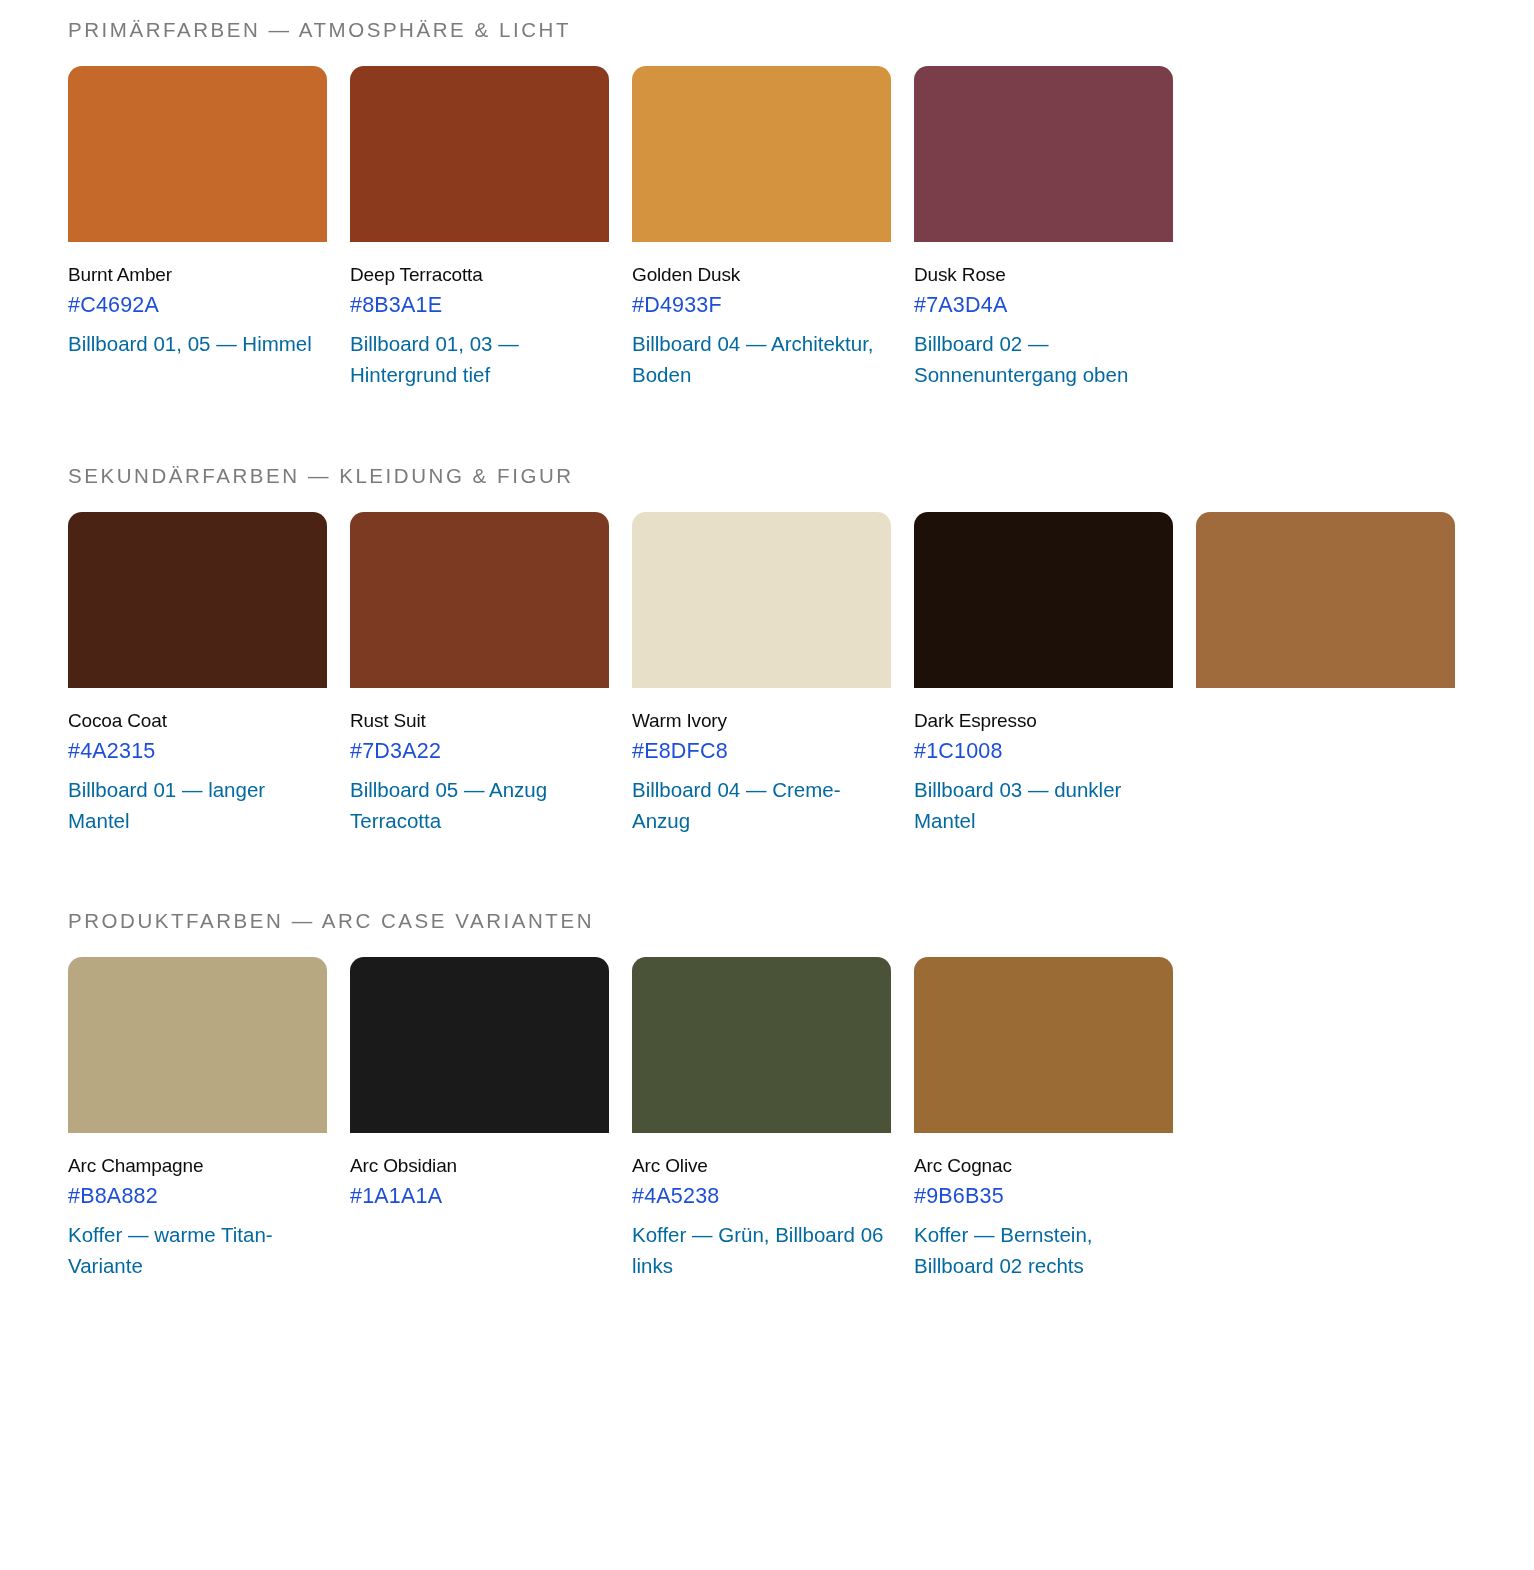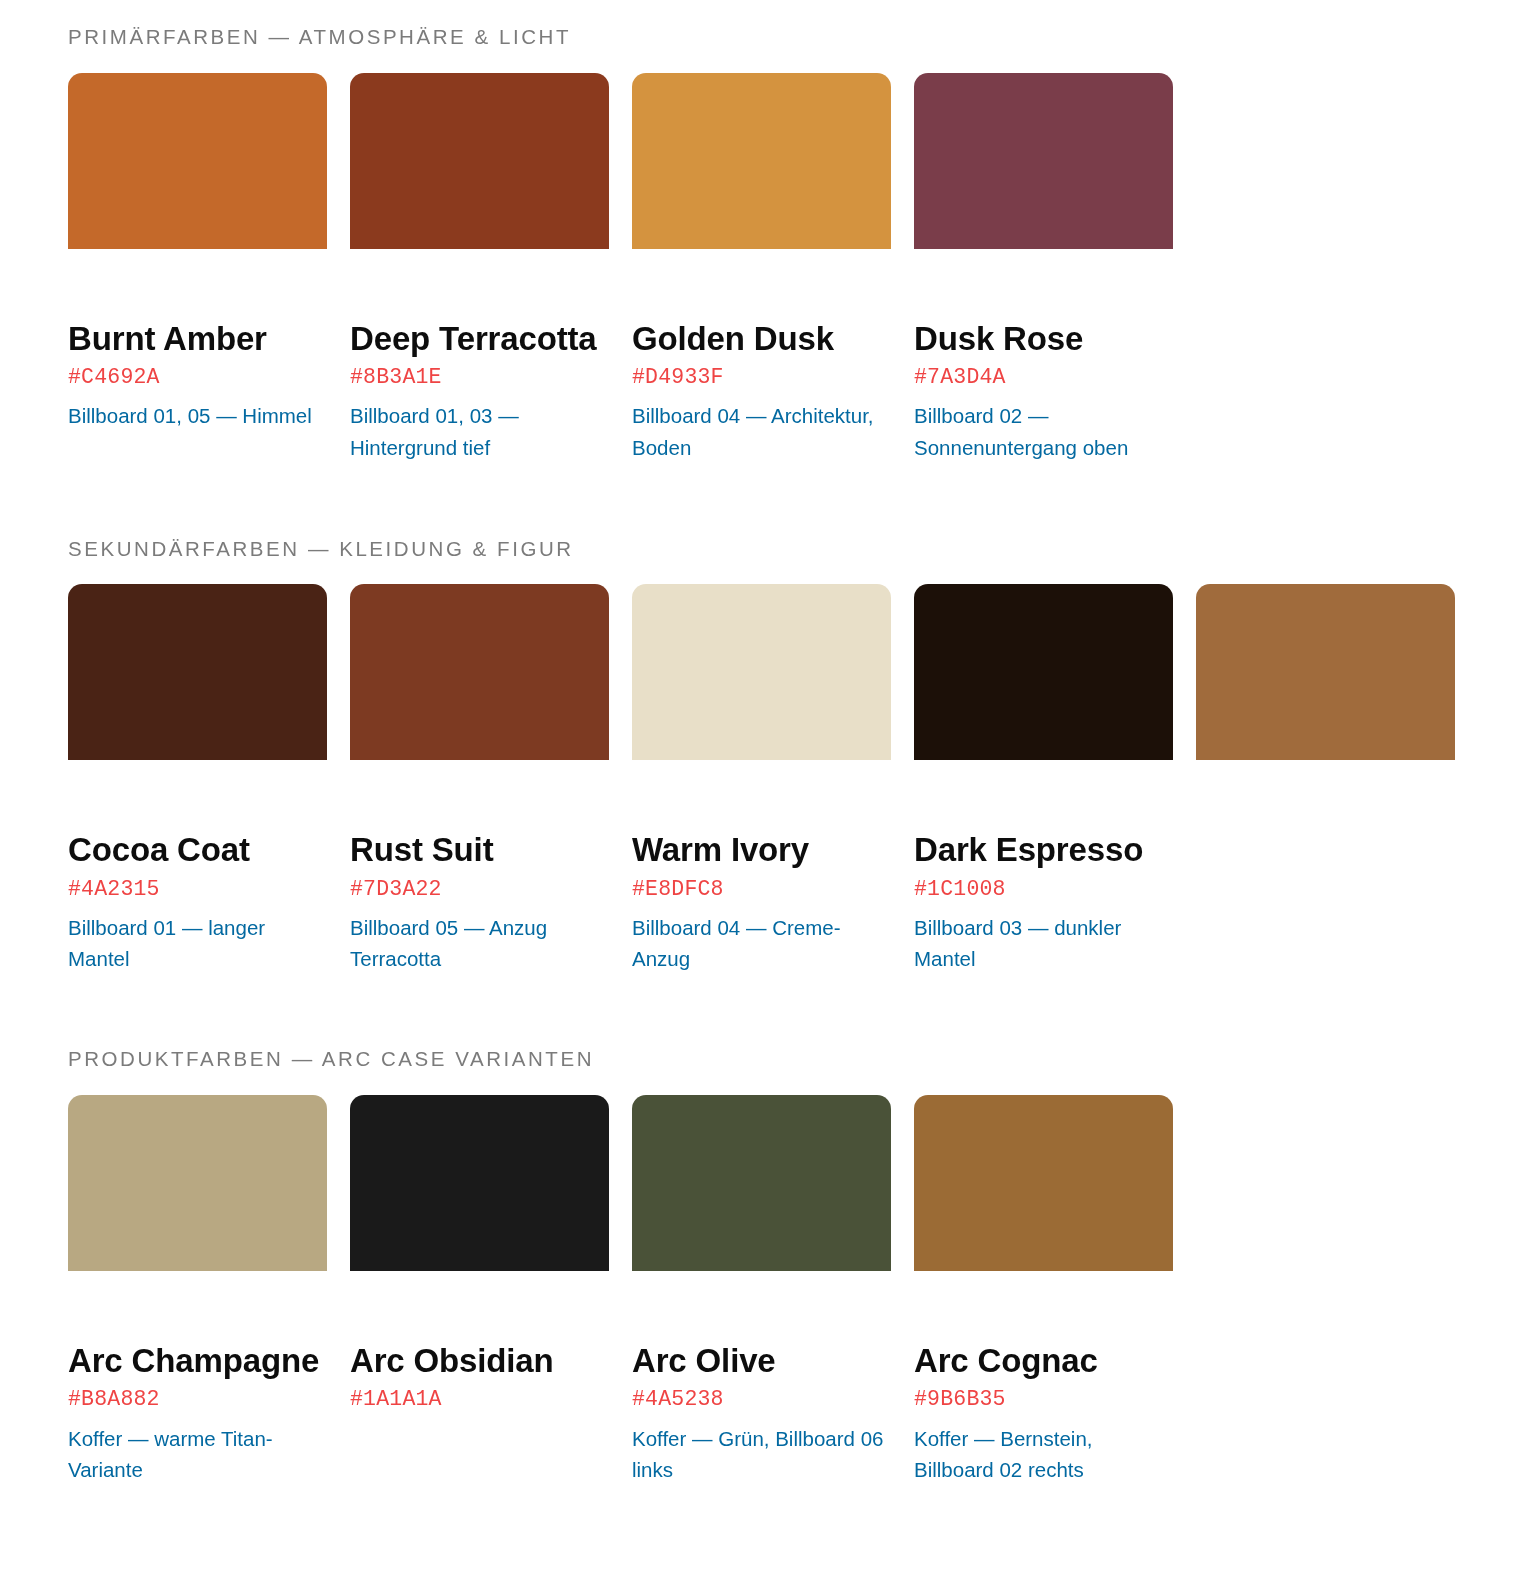--- a/index.html
+++ b/index.html
@@ -13,21 +13,21 @@
 
   body {
     font-family: "Liberation Sans", "DejaVu Sans", sans-serif;
     -webkit-font-smoothing: antialiased;
     overflow: hidden;
   }
 
   .palette-page {
     width: 1534px;
     height: 1570px;
-    padding: 7px 68px;
+    padding: 0 68px;
     background: #ffffff;
   }
 
   
   .palette-section {
     width: 100%;
   }
   .palette-section.section-primary   { padding-top: 18px; }
   .palette-section.section-secondary { padding-top: 74px; }
   .palette-section.section-product   { padding-top: 73px; }
@@ -60,33 +60,32 @@
     height: 176px;
     border-radius: 14px 14px 0 0;
     display: block;
   }
 
   .swatch-info {
     padding-top: 21px;
   }
 
   .swatch-name {
-    font-size: 33px;
-    font-weight: 700;
+    font-size: 19px;
+    font-weight: 400;
     color: #0d0d0d;
     line-height: 1.26;
     letter-spacing: -0.15px;
-    margin-top: 48px;
   }
 
   .swatch-hex {
-    font-family: Liberation Mono, monospace;
+    font-family: Liberation Sans, sans-serif;
     font-size: 21.5px;
     font-weight: 400;
-    color: #ef4444;
+    color: #1d4ed8;
     line-height: 1.45;
     letter-spacing: 0.2px;
     padding-top: 3px;
   }
 
   .swatch-usage {
     font-size: 20.5px;
     font-weight: 400;
     color: #0369a1;
     line-height: 1.52;

